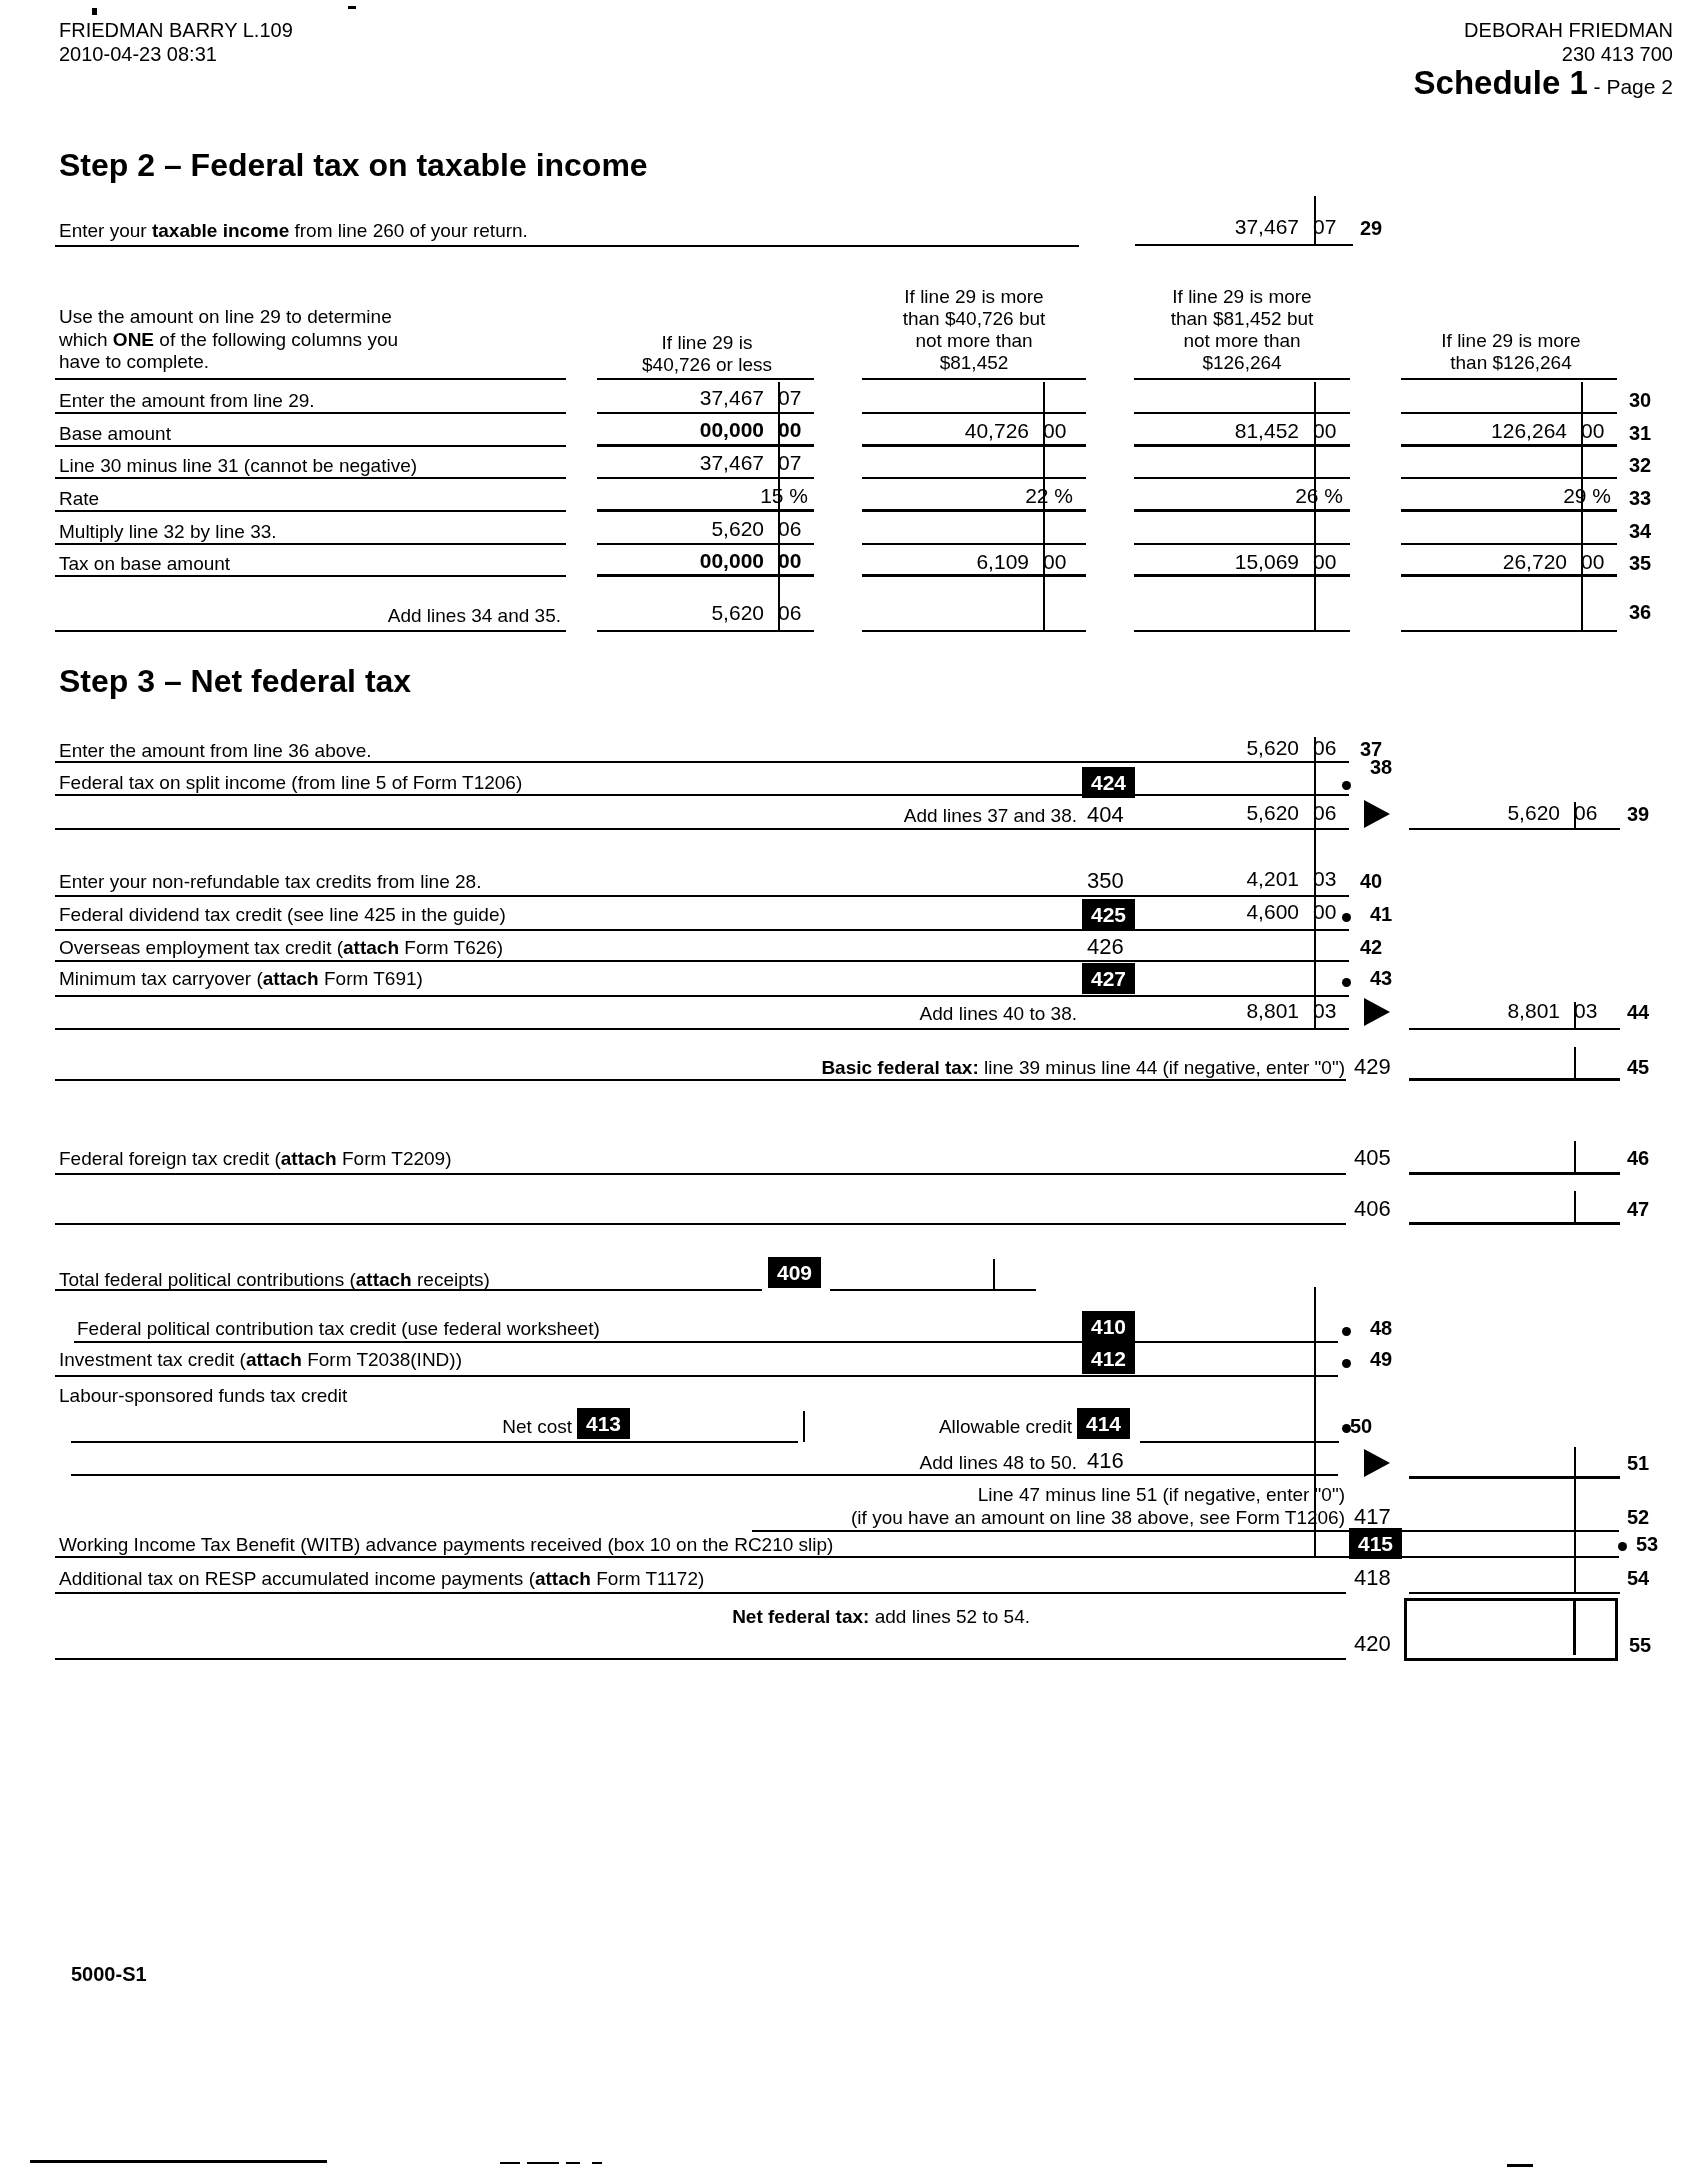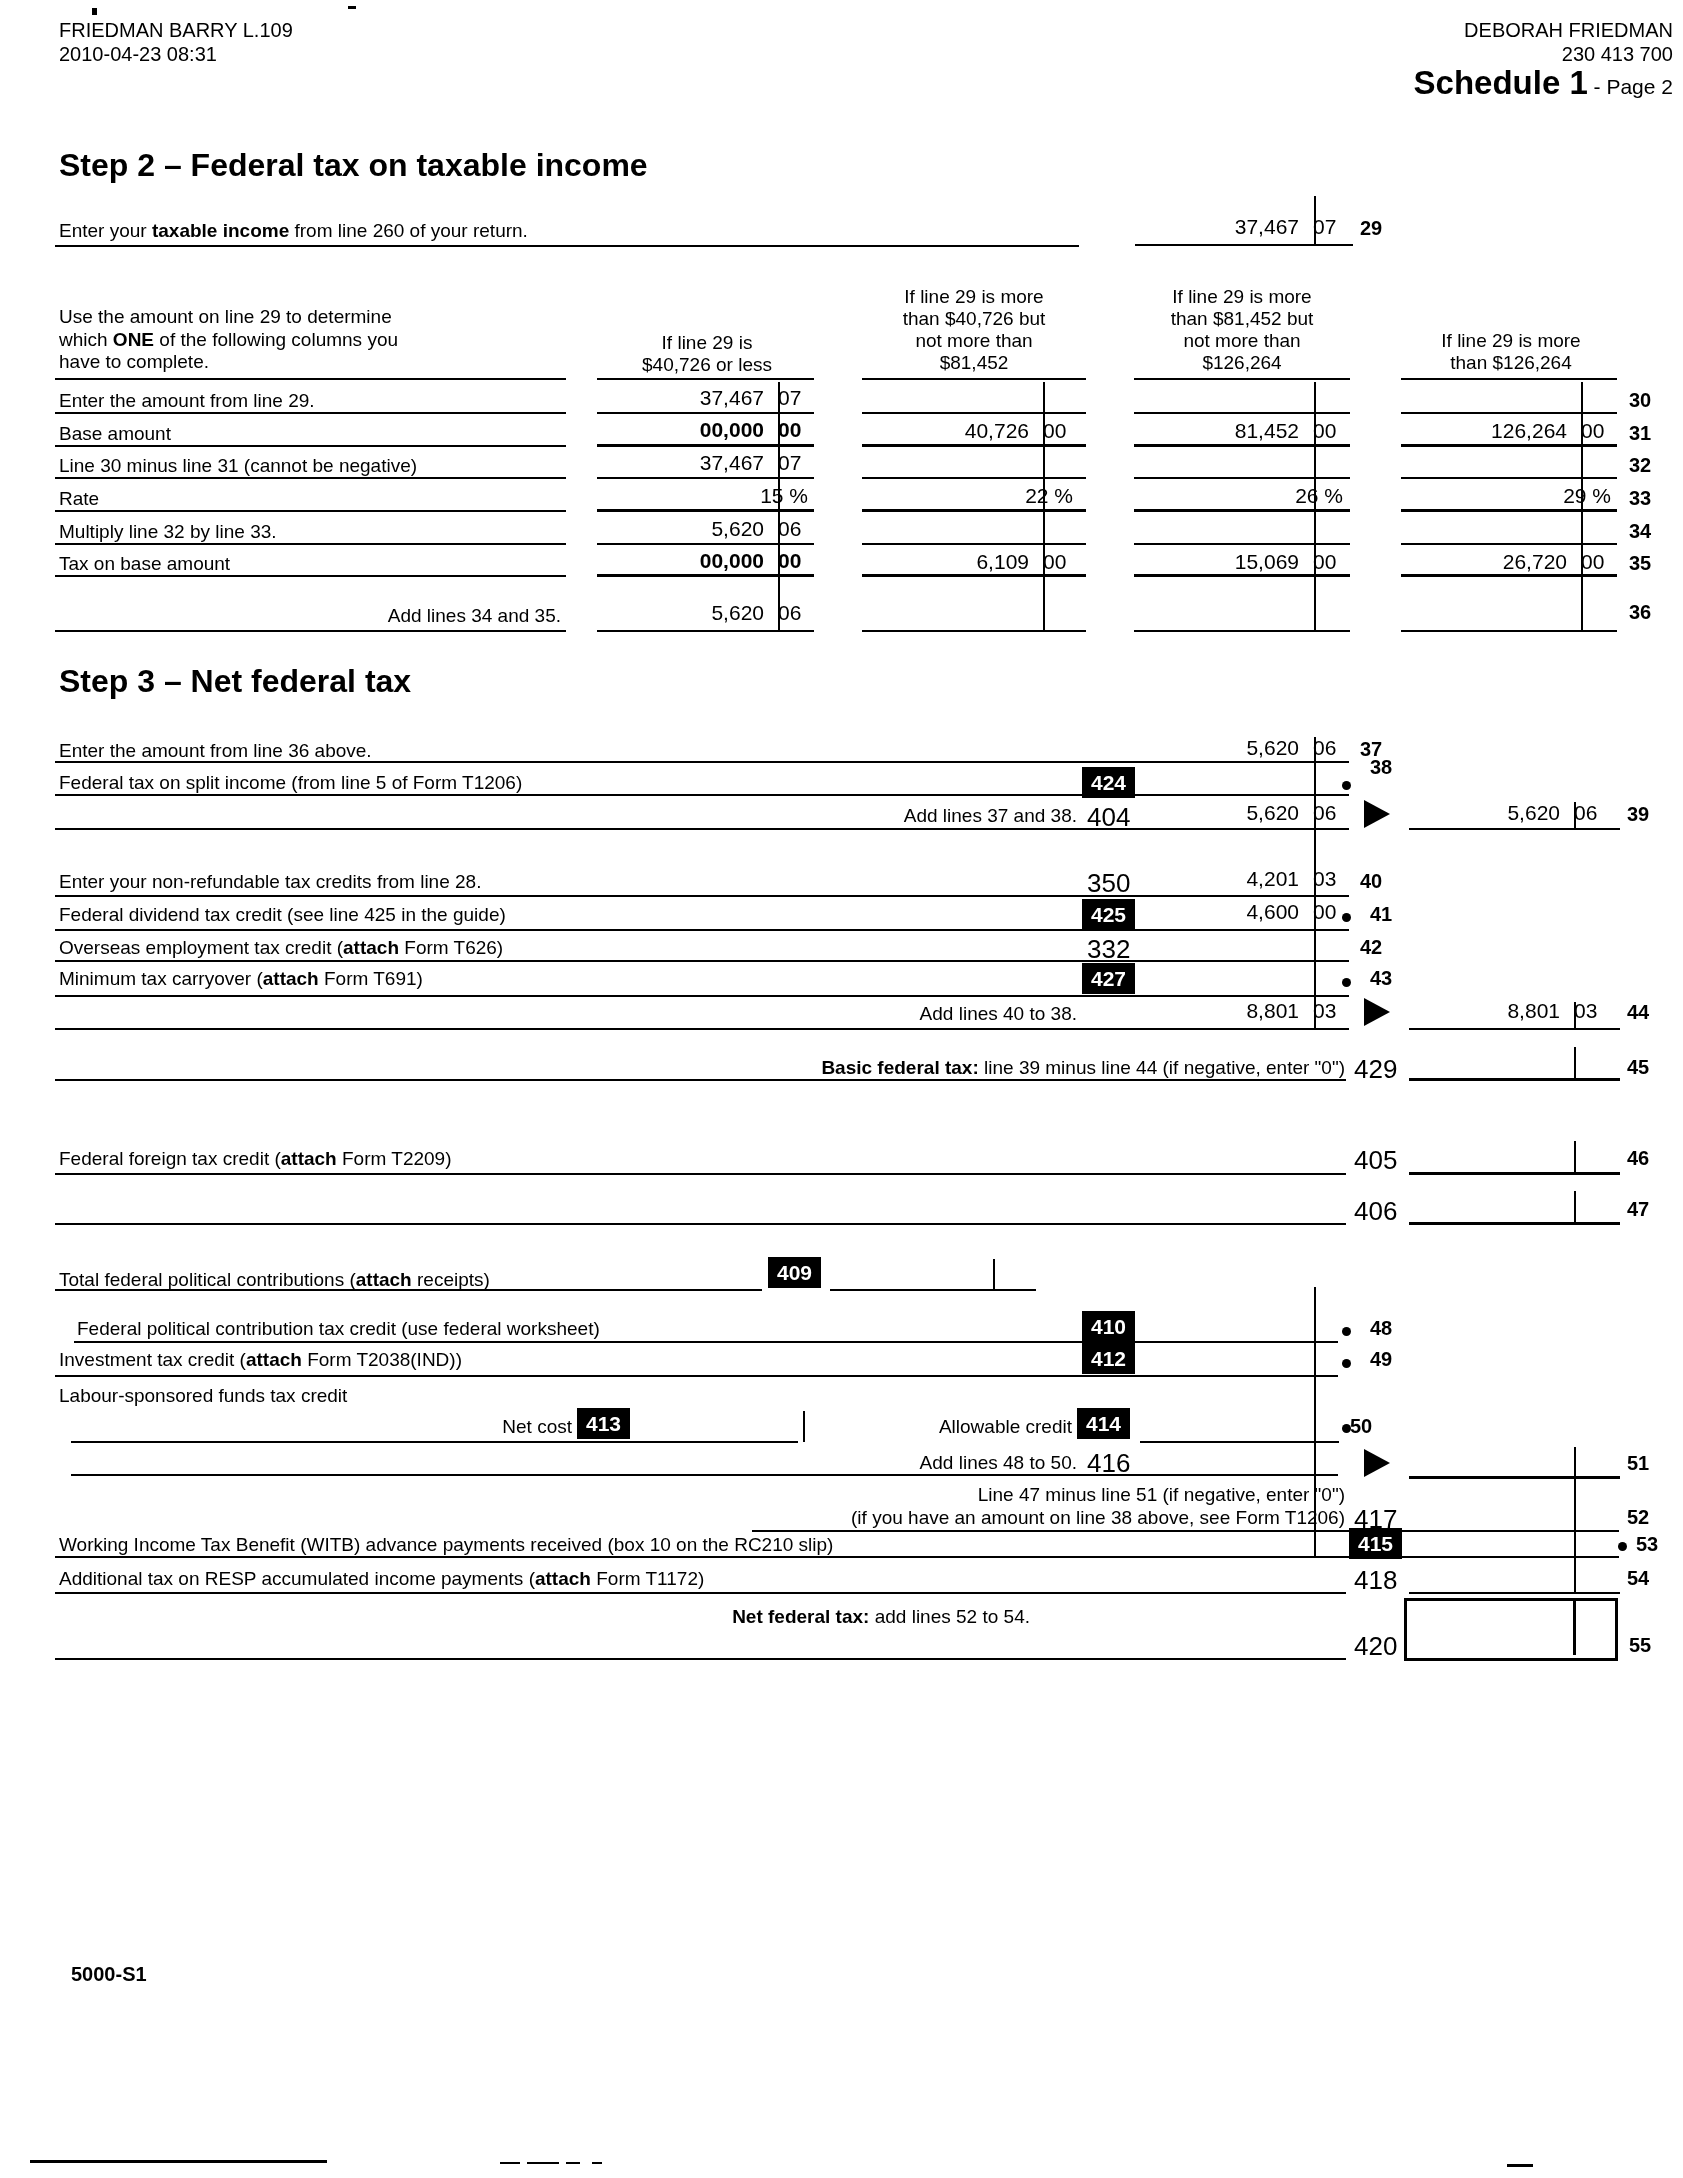--- a/index.html
+++ b/index.html
@@ -8,21 +8,21 @@
   .t{position:absolute;font-size:19px;line-height:23px;white-space:nowrap;}
   .tr{text-align:right;}
   .b{font-weight:700;}
   .h1{position:absolute;font-size:32px;font-weight:700;white-space:nowrap;}
   .small{font-size:20px;line-height:24px;}
   .amt{position:absolute;display:flex;width:208px;font-size:21px;line-height:24px;}
   .amt .d{flex:1;text-align:right;padding-right:6px;}
   .amt .c{width:36px;padding-left:8px;}
   .pct{position:absolute;width:202px;text-align:right;font-size:21px;line-height:24px;}
   .num{position:absolute;font-size:20px;font-weight:700;white-space:nowrap;}
-  .code{position:absolute;font-size:26px;}
+  .code{position:absolute;font-size:22px;}
   .cbox{position:absolute;width:53px;height:31px;background:#000;color:#fff;font-size:21px;
         font-weight:700;text-align:center;line-height:31px;}
   .dot{position:absolute;width:9px;height:9px;border-radius:50%;background:#000;}
   .arr{position:absolute;width:0;height:0;border-left:26px solid #000;
        border-top:14px solid transparent;border-bottom:14px solid transparent;}
   .rule{position:absolute;background:#000;}
   .hdr{position:absolute;text-align:center;font-size:19px;line-height:22px;white-space:pre-line;}
   .box55{position:absolute;border:3px solid #000;background:#fff;}
   .sched-big{font-size:33px;font-weight:700;}
   .sched-small{font-size:21px;}
@@ -171,21 +171,21 @@
   <div class="t" style="left:59px;top:903px">Federal dividend tax credit (see line 425 in the guide)</div>
   <div class="cbox" style="left:1082px;top:899px">425</div>
   <div class="amt" style="left:1141px;top:900px">
       <span class="d">4,600</span>
       <span class="c">00</span>
     </div>
   <div class="dot" style="left:1342px;top:913px"></div>
   <div class="num" style="left:1370px;top:903px">41</div>
 
   <div class="t" style="left:59px;top:936px"><span>Overseas employment tax credit (</span><span class="b">attach</span><span> Form T626)</span></div>
-  <div class="code" style="left:1087px;top:934px">332</div>
+  <div class="code" style="left:1087px;top:934px">426</div>
   <div class="num" style="left:1360px;top:936px">42</div>
 
   <div class="t" style="left:59px;top:967px"><span>Minimum tax carryover (</span><span class="b">attach</span><span> Form T691)</span></div>
   <div class="cbox" style="left:1082px;top:963px">427</div>
   <div class="dot" style="left:1342px;top:978px"></div>
   <div class="num" style="left:1370px;top:967px">43</div>
 
   <div class="t tr" style="left:681px;top:1002px;width:396px">Add lines 40 to 38.</div>
   <div class="amt" style="left:1141px;top:999px">
       <span class="d">8,801</span>

